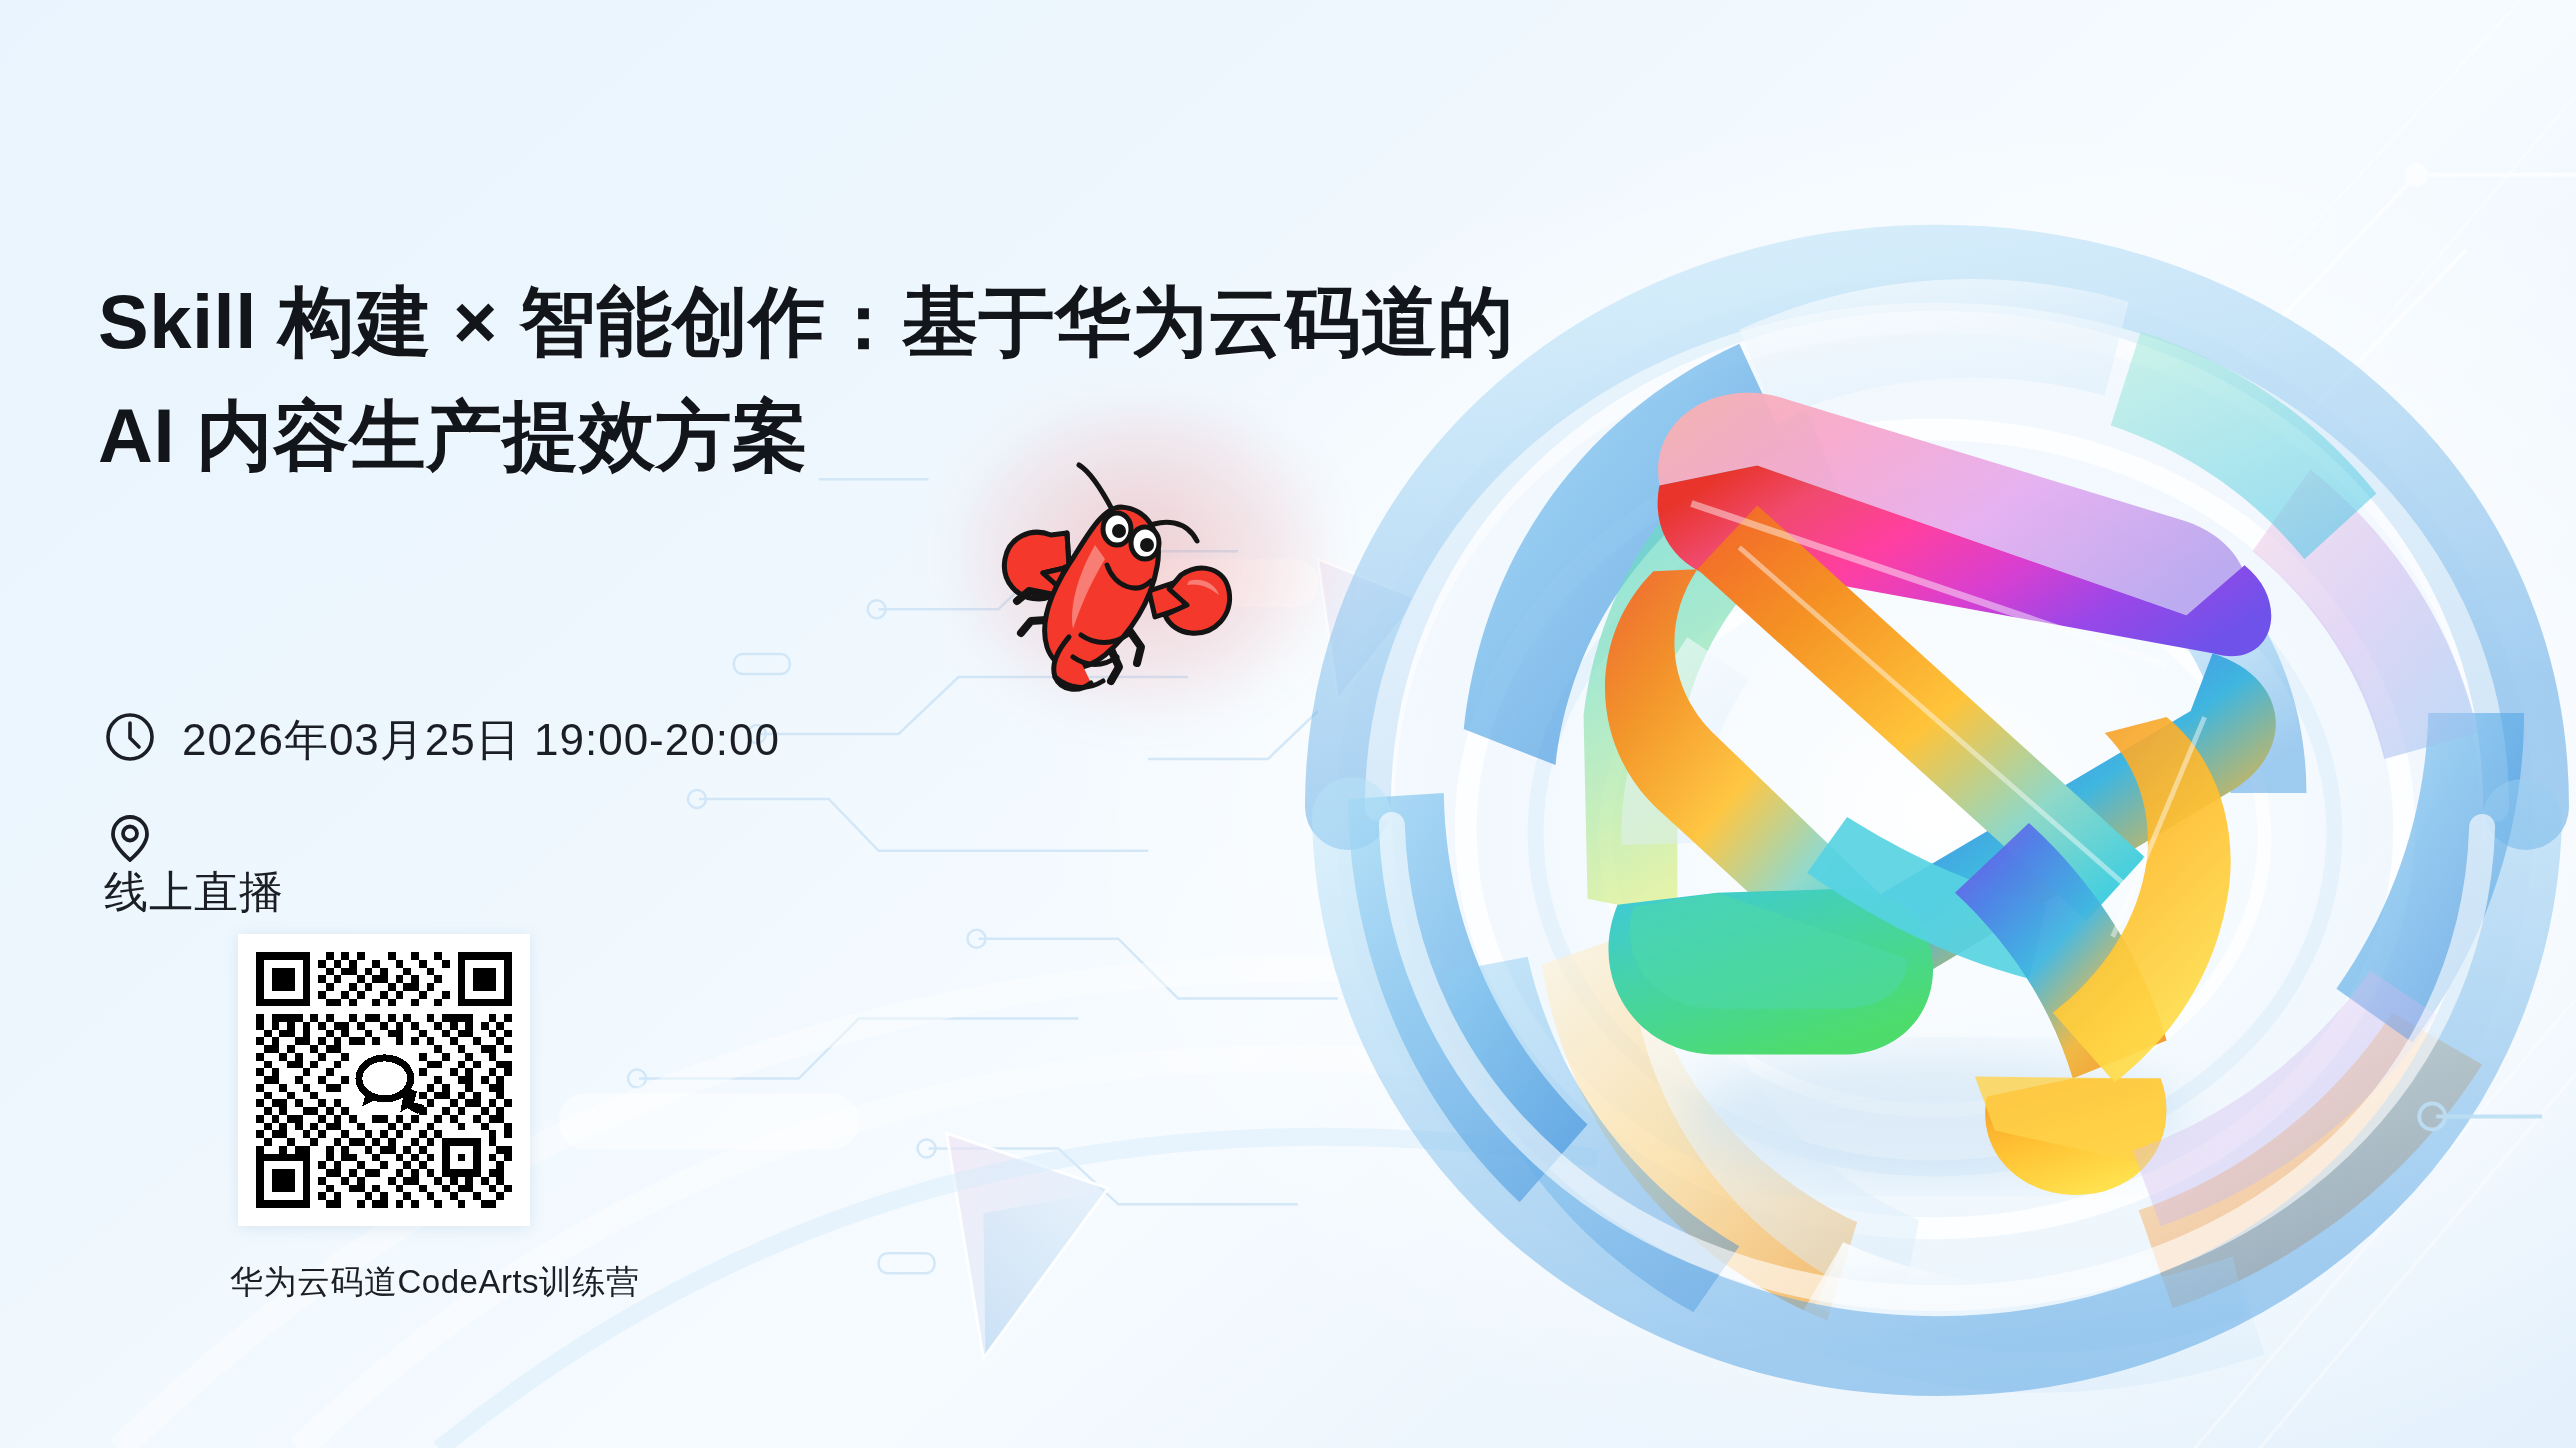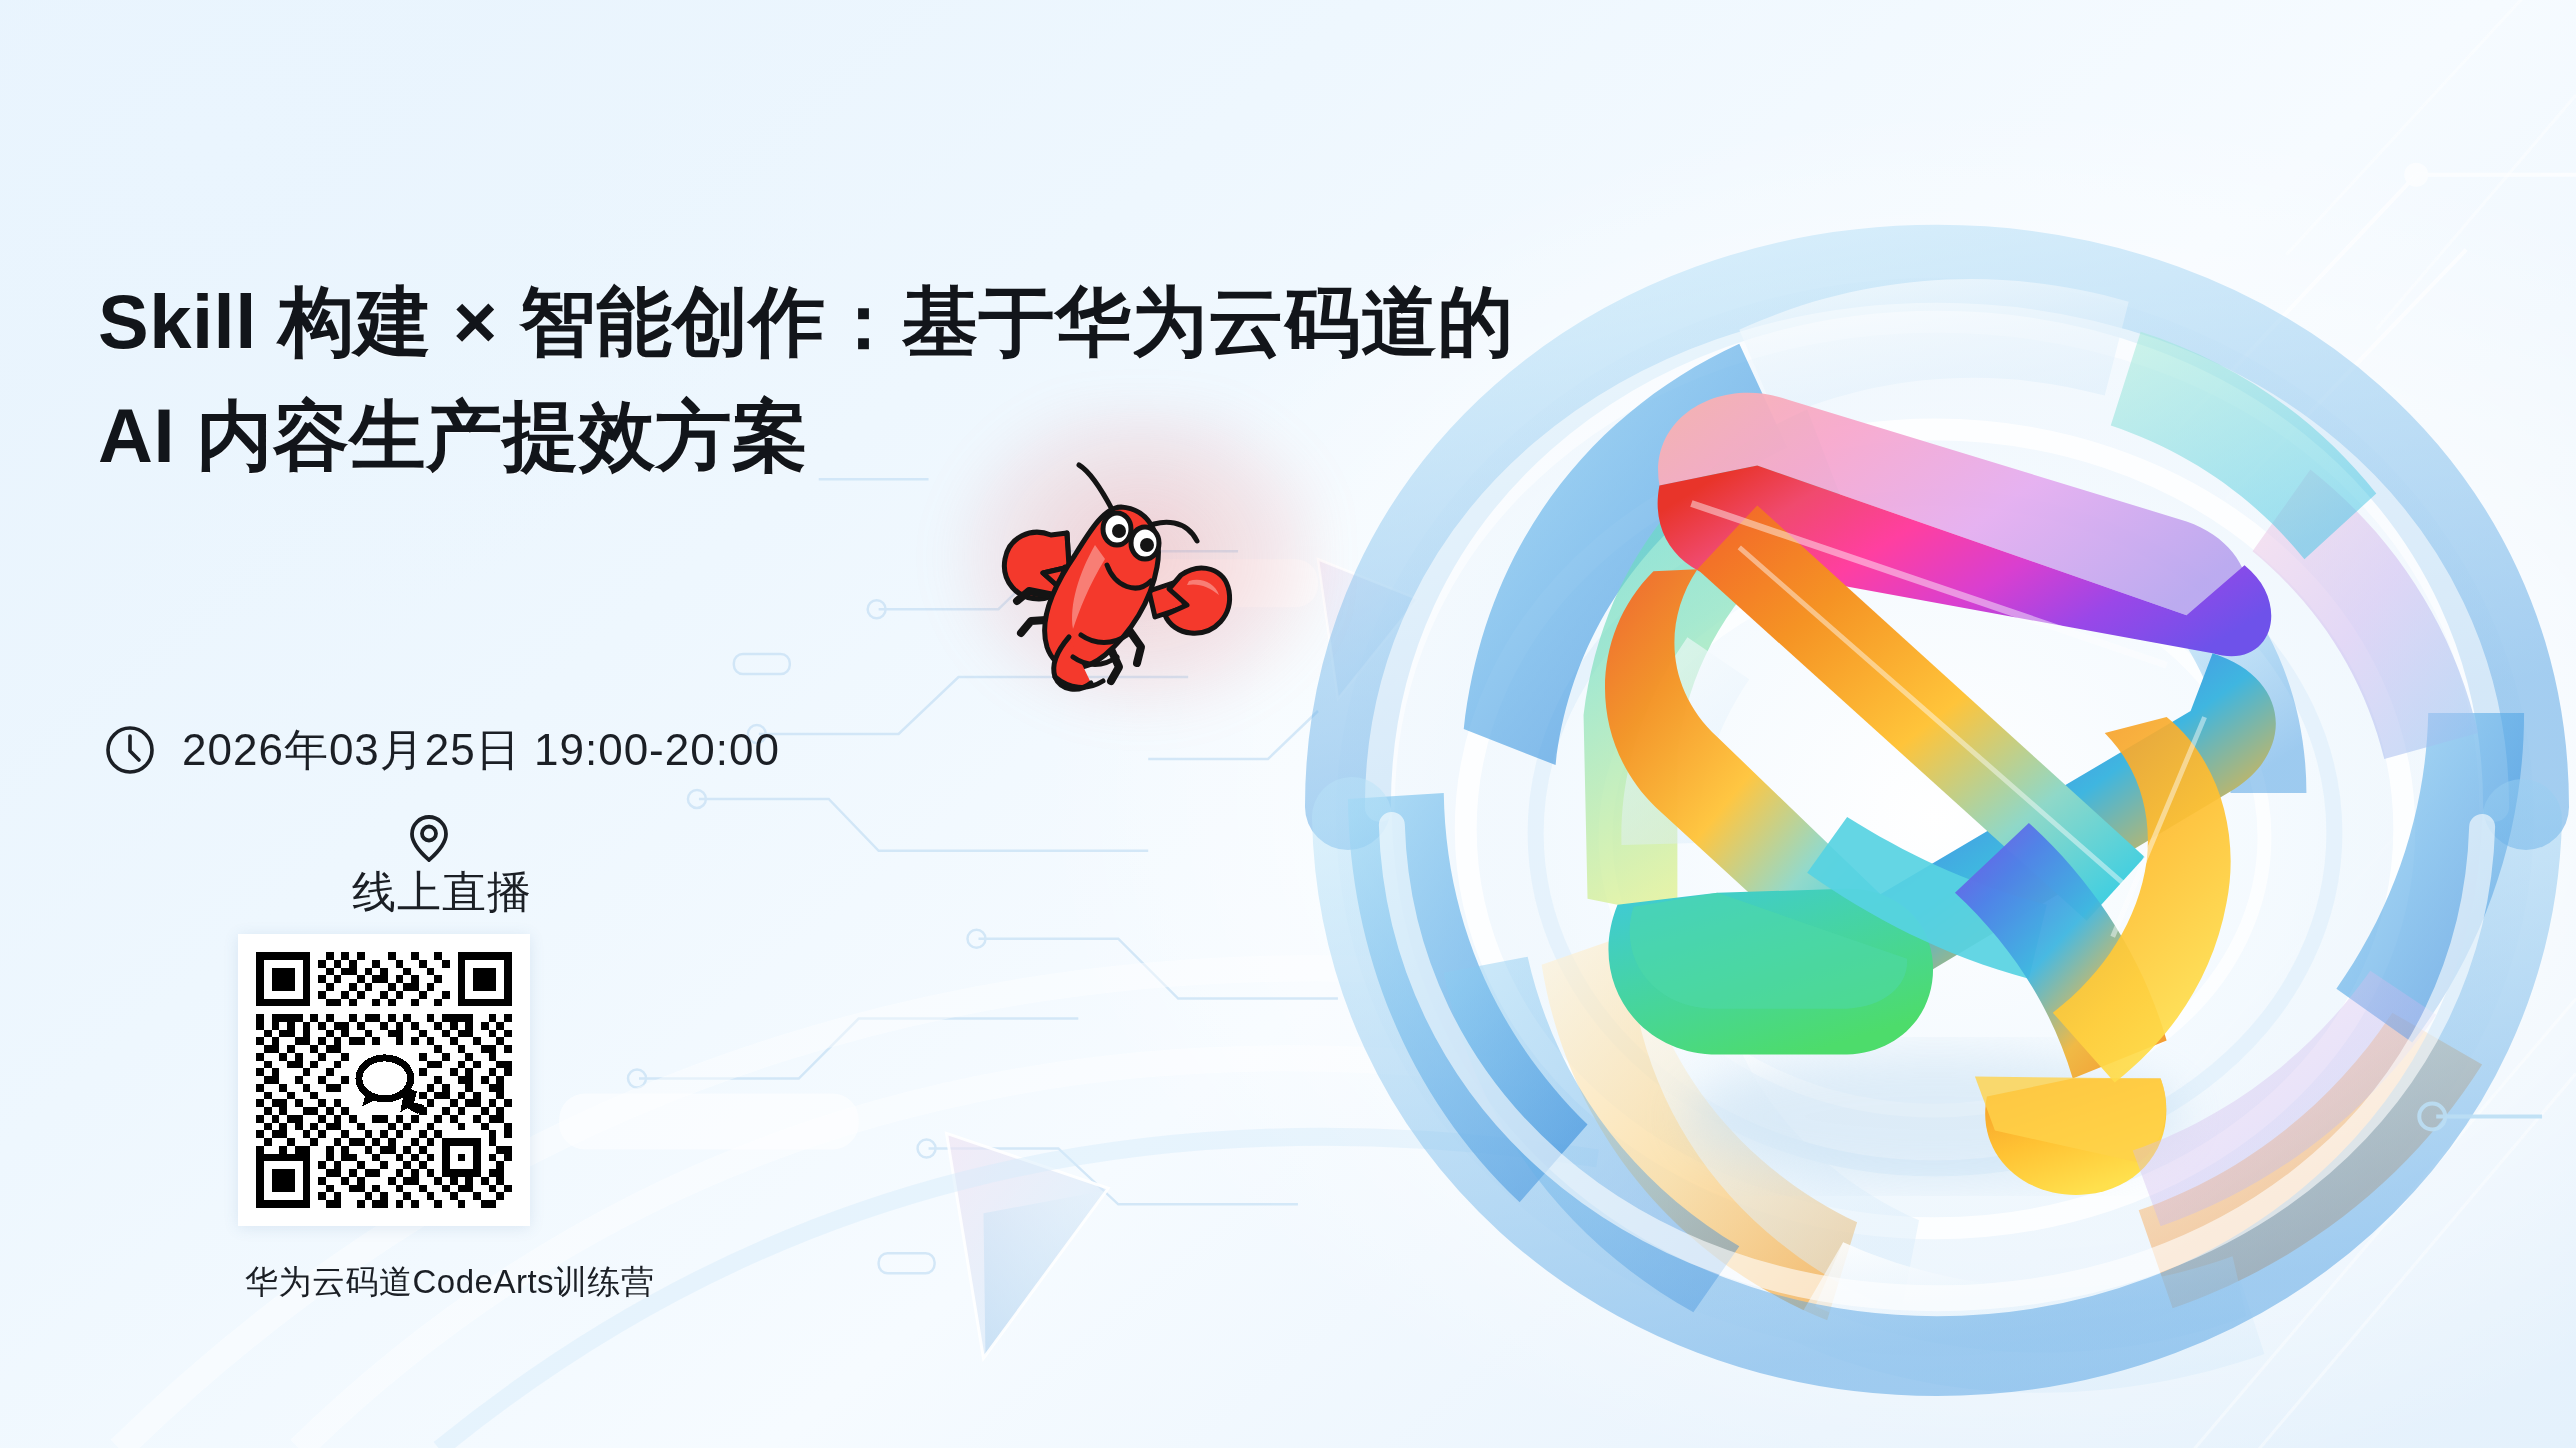--- a/index.html
+++ b/index.html
@@ -27,36 +27,36 @@
   .title{
     position:absolute;left:98px;top:268px;width:1178px;
     font-size:76px;line-height:1.42;font-weight:700;
     letter-spacing:0.5px;color:#12151a;
     text-shadow:0 1px 0 rgba(255,255,255,0.6);
   }
   .title .ln{display:block;white-space:nowrap;}
   .title .ln2{margin-top:6px;}
 
   .meta{position:absolute;left:104px;top:711px;}
-  .meta-row{display:flex;align-items:center;height:78px;}
+  .meta-row{display:flex;height:78px;}
   .meta-row + .meta-row{margin-top:22px;flex-direction:column;}
   .meta-ico{width:52px;height:52px;flex:0 0 52px;margin-right:26px;display:block;}
   .meta-txt{font-size:44px;color:#1b1f25;letter-spacing:1px;white-space:nowrap;font-weight:400;}
 
   .qr-wrap{position:absolute;left:238px;top:934px;}
   .qr-card{
     width:292px;height:292px;background:#ffffff;padding:0;
     box-shadow:0 2px 14px rgba(60,110,160,0.13);
     display:flex;align-items:center;justify-content:center;
   }
   .qr-svg{display:block;width:256px;height:256px;}
   .qr-caption{
     margin-top:34px;width:292px;text-align:center;
     font-size:33px;color:#1b1f25;letter-spacing:0.5px;white-space:nowrap;
-    position:relative;left:-8px;margin-left:15px;
+    position:relative;left:-8px;
   }
 
   
   .mascot{position:absolute;left:973px;top:449px;width:270px;height:260px;}
   .mascot-glow{
     position:absolute;left:939px;top:399px;width:389px;height:329px;
     background:radial-gradient(ellipse at 52% 48%, rgba(233,110,110,0.30) 0%, rgba(233,120,120,0.16) 42%, rgba(233,130,130,0) 72%);
     filter:blur(18px);
   }
 

